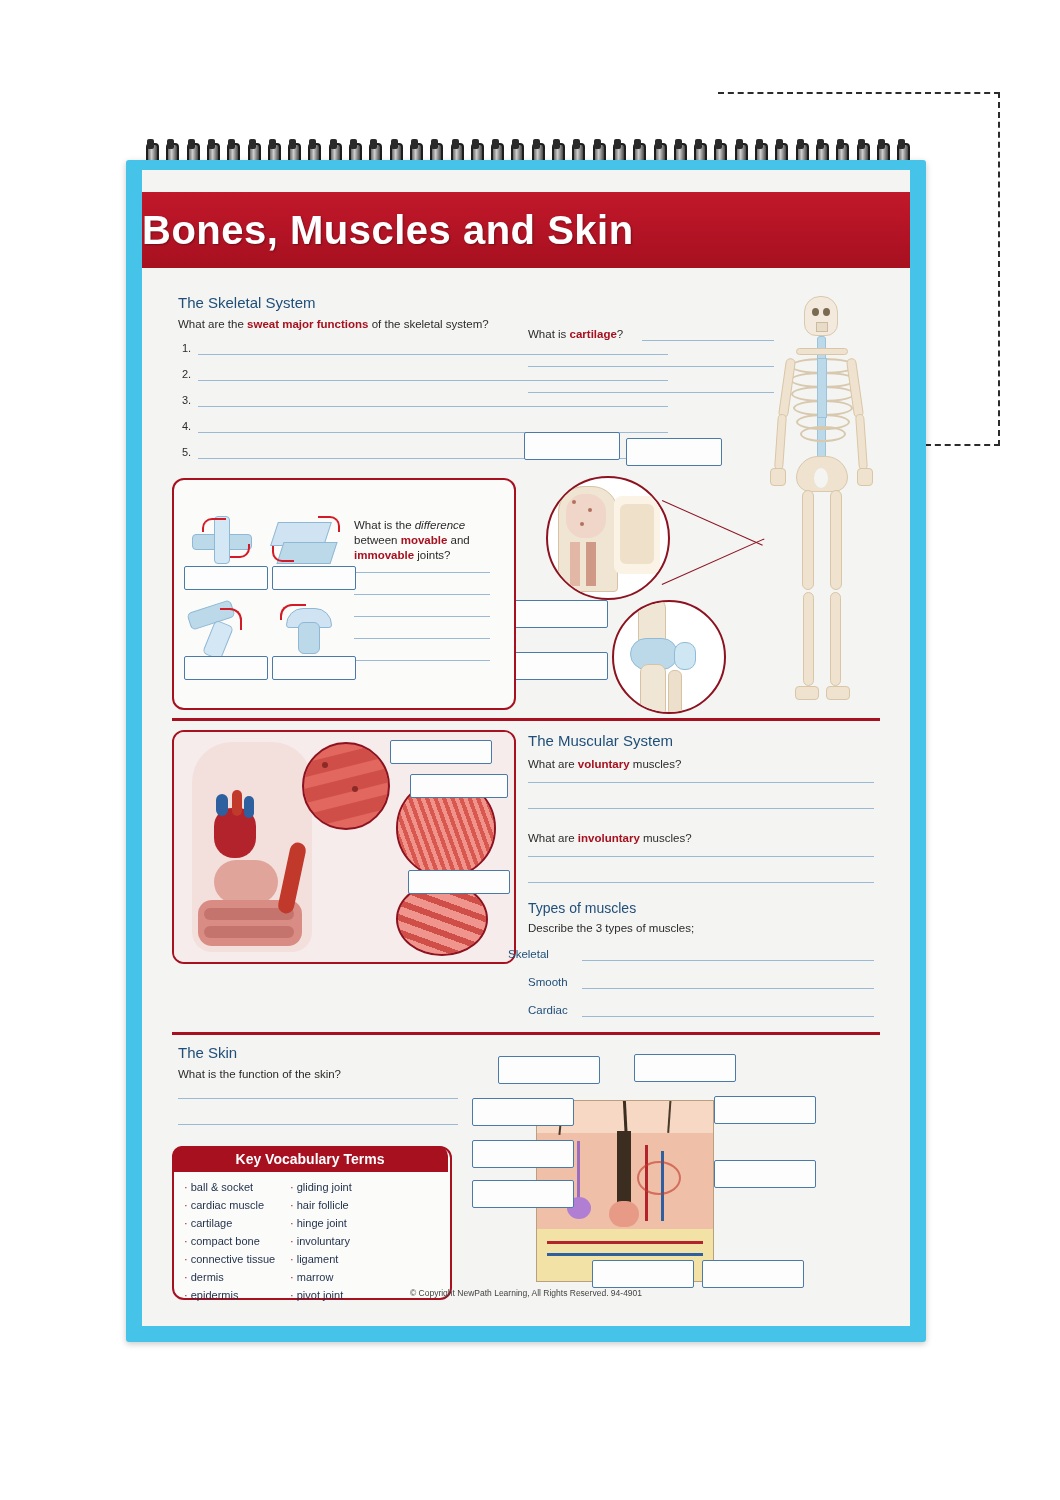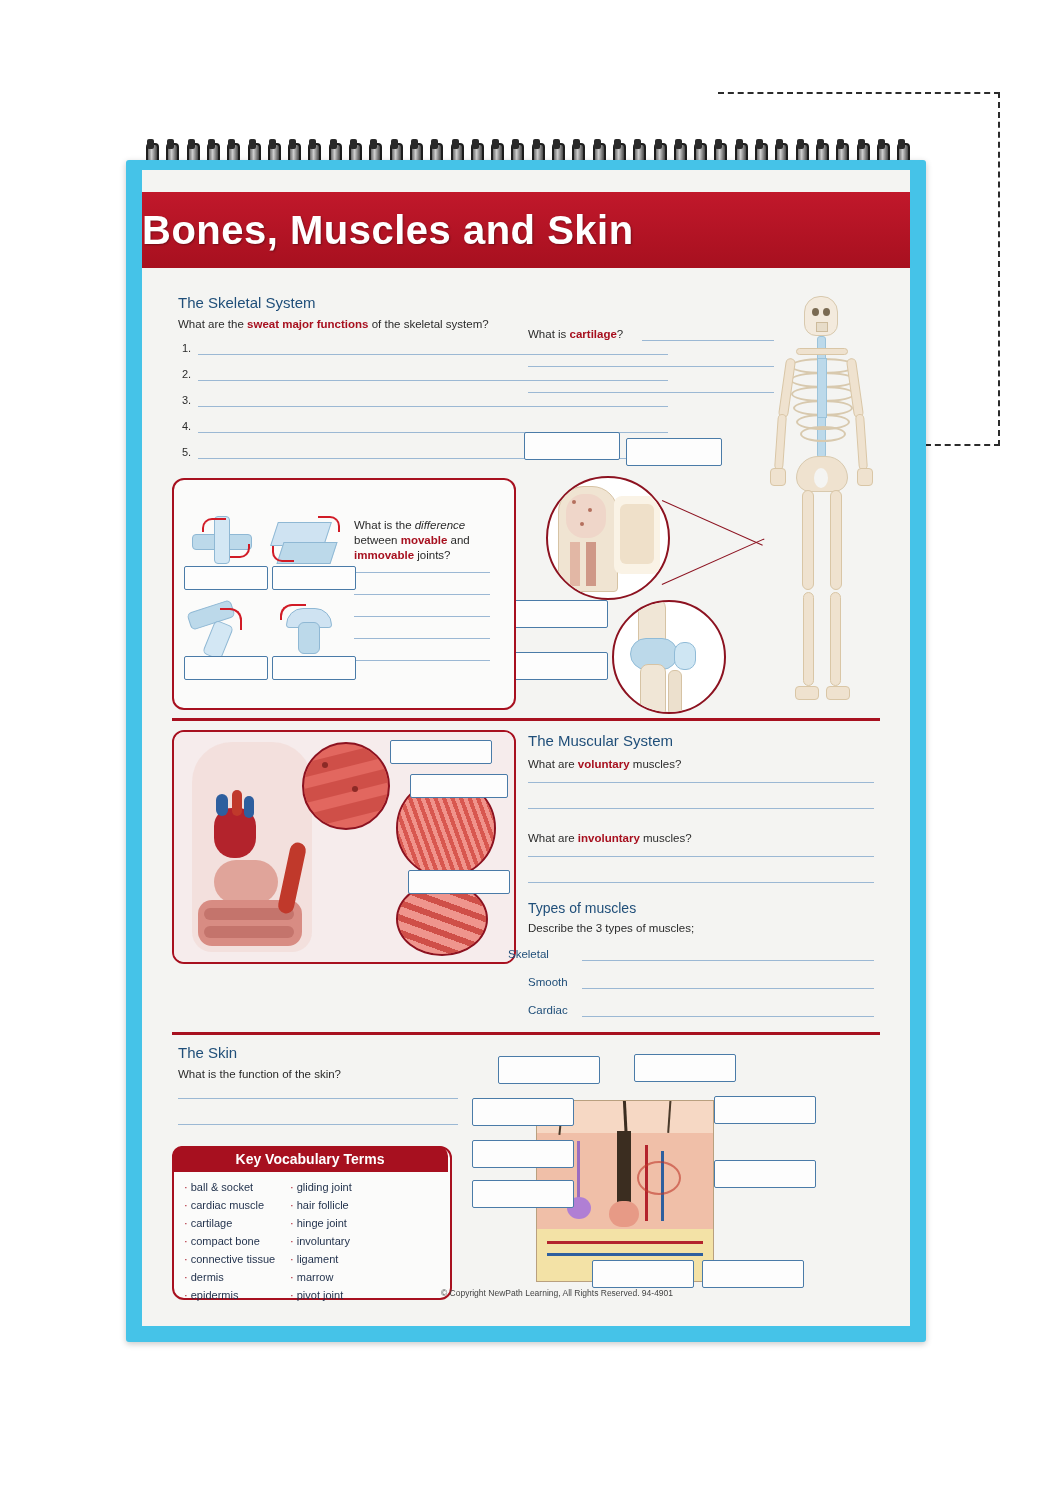--- a/index.html
+++ b/index.html
@@ -59,21 +59,21 @@
   .mcirc{position:absolute;border:2px solid #8c1220;border-radius:50%;overflow:hidden;}
 
   
   .vocab-col{position:absolute;font-size:11px;color:#1f2f4a;line-height:18px;}
   .vocab-col div:before{content:"\00B7  ";color:#a7101f;}
 
   
   .skinimg{position:absolute;border:1px solid #b9a07f;overflow:hidden;}
 
   .logo-wrap{position:absolute;text-align:center;}
-  .copy{position:absolute;font-size:8.5px;color:#444;text-align:center;width:100%;margin-left:31px;}
+  .copy{position:absolute;font-size:8.5px;color:#444;text-align:center;width:100%;}
   .dot{position:absolute;width:13px;height:13px;background:#111;border-radius:50%;}
 </style>
 </head>
 <body>
 
 <div class="caption">
 </div>
 
 <div class="callout-box"></div>
 <div class="dot" style="left:760px;top:438px;"></div>

